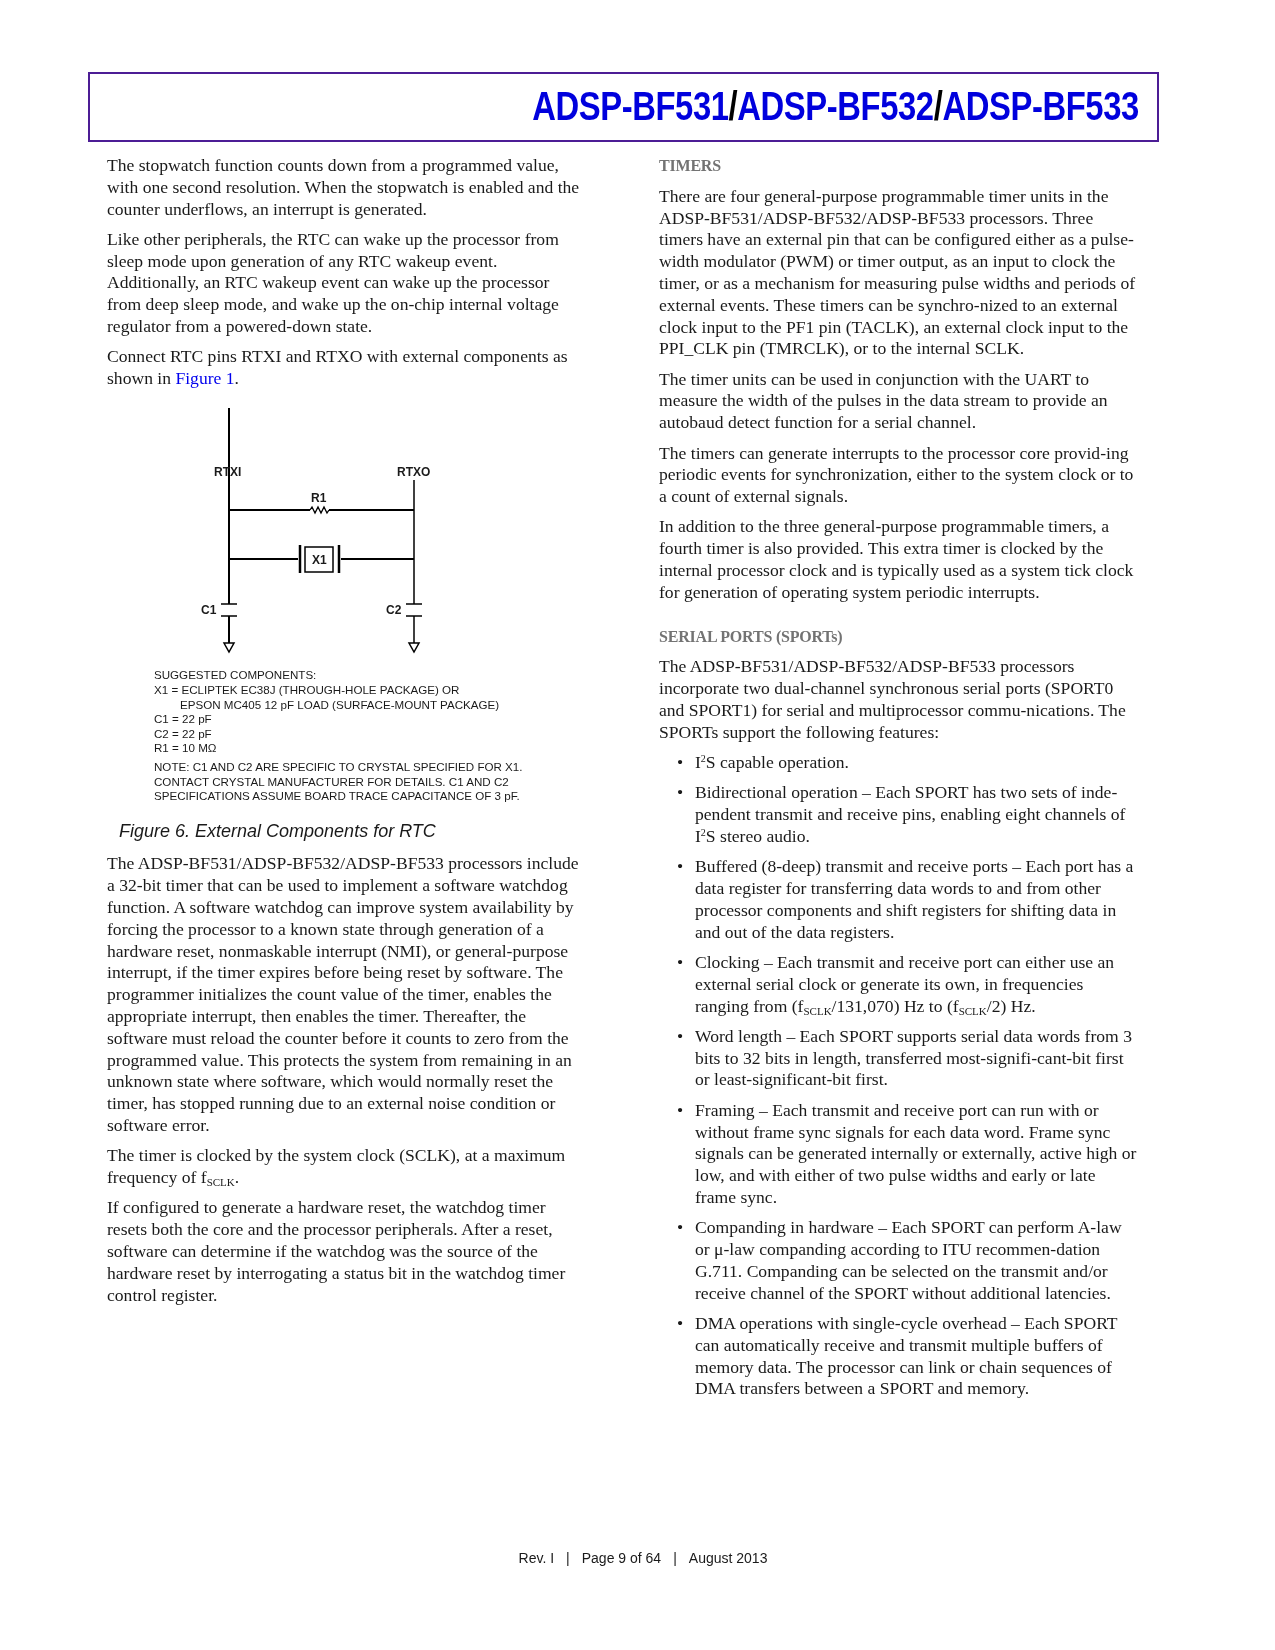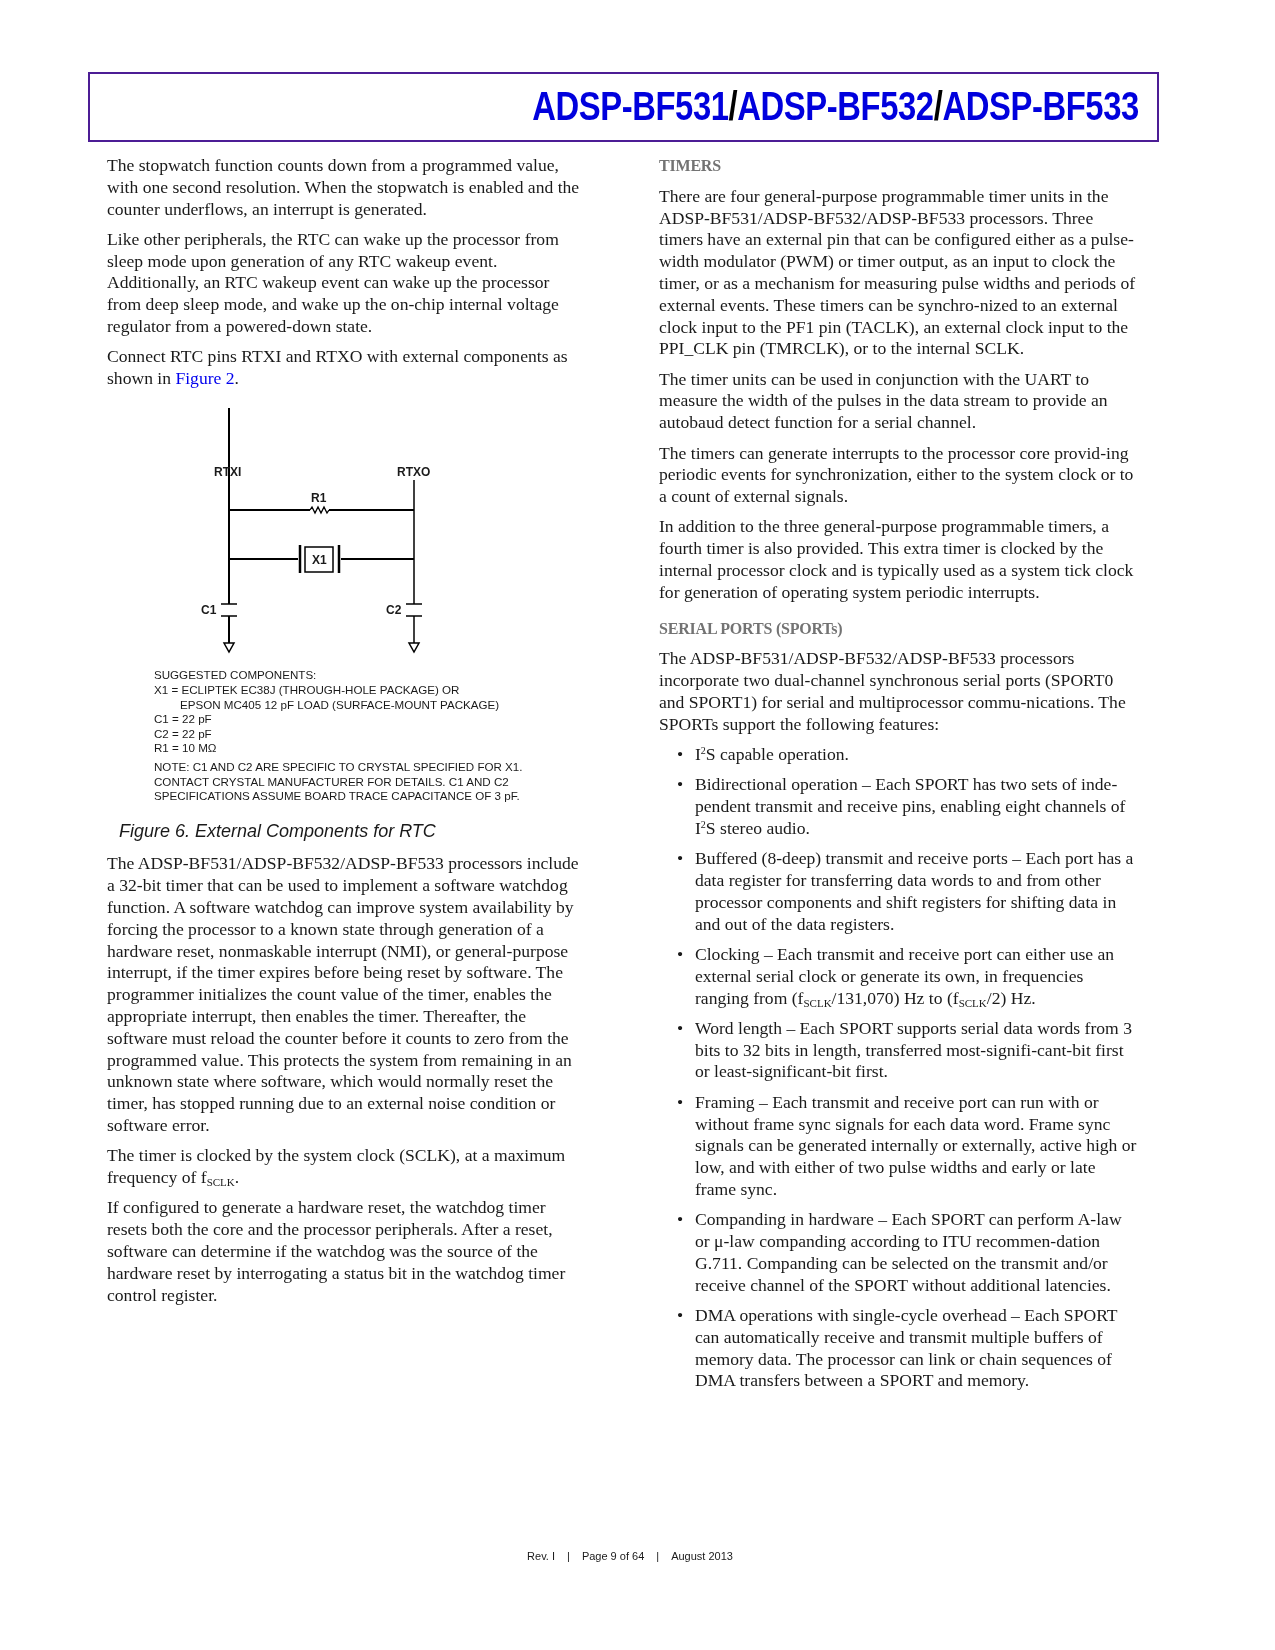--- a/index.html
+++ b/index.html
@@ -24,35 +24,35 @@
   ul.bullets li { position: relative; padding-left: 36px; margin-bottom: 8.5px; }
   ul.bullets li .dot { position: absolute; left: 18px; top: 0; }
   .figure { position: relative; width: 480px; height: 415px; }
   .figure svg { position: absolute; left: 0; top: 0; }
   .comp-notes { position: absolute; left: 47px; top: 270px; font-family: "Liberation Sans", "DejaVu Sans", sans-serif;
                 font-size: 11.6px; font-weight: normal; line-height: 14.6px; color: #1a1a1a; white-space: nowrap; }
   .comp-notes .indent { padding-left: 26px; }
   .comp-notes .note { margin-top: 4px; }
   .fig-caption { position: absolute; left: 12px; width: 480px; top: 423px; text-align: left;
                  font-family: "Liberation Sans", "DejaVu Sans", sans-serif; font-style: italic; font-size: 18px; }
-  .footer { position: absolute; top: 1550px; left: 0; width: 1260px; text-align: center;
-            font-family: "Liberation Sans", "DejaVu Sans", sans-serif; font-size: 11px; color: #1a1a1a; }
+  .footer { position: absolute; top: 1550px; left: 13px; width: 1260px; text-align: center;
+            font-family: "Liberation Sans", "DejaVu Sans", sans-serif; font-size: 14px; color: #1a1a1a; }
   .footer .bar { display: inline-block; margin: 0 12px; }
 </style>
 </head>
 <body>
 
 <div class="header-box">
   <div class="header-title"><span>ADSP-BF531</span><span class="sep">/</span><span>ADSP-BF532</span><span class="sep">/</span><span>ADSP-BF533</span></div>
 </div>
 
 <div class="col col-left">
   <p>The stopwatch function counts down from a programmed value, with one second resolution. When the stopwatch is enabled and the counter underflows, an interrupt is generated.</p>
   <p>Like other peripherals, the RTC can wake up the processor from sleep mode upon generation of any RTC wakeup event. Additionally, an RTC wakeup event can wake up the processor from deep sleep mode, and wake up the on-chip internal voltage regulator from a powered-down state.</p>
-  <p><span>Connect RTC pins RTXI and RTXO with external components as shown in </span><a class="link">Figure 2</a><span>.</span></p>
+  <p><span>Connect RTC pins RTXI and RTXO with external components as shown in </span><a class="link">Figure 1</a><span>.</span></p>
 
   <div class="figure">
     <svg width="480" height="270" viewBox="0 0 480 270">
       <g stroke="#000" fill="none" stroke-width="2">
 
         <line x1="122" y1="282" x2="122" y2="210" transform="translate(0,-200)"></line>
         <line x1="122" y1="82" x2="122" y2="206"></line>
         <line x1="122" y1="218" x2="122" y2="245"></line>
 
         <line x1="307" y1="82" x2="307" y2="206" stroke-width="1.5"></line>
@@ -107,21 +107,21 @@
   <p>If configured to generate a hardware reset, the watchdog timer resets both the core and the processor peripherals. After a reset, software can determine if the watchdog was the source of the hardware reset by interrogating a status bit in the watchdog timer control register.</p>
 </div>
 
 <div class="col col-right">
   <h2>TIMERS</h2>
   <p>There are four general-purpose programmable timer units in the ADSP-BF531/ADSP-BF532/ADSP-BF533 processors. Three timers have an external pin that can be configured either as a pulse-width modulator (PWM) or timer output, as an input to clock the timer, or as a mechanism for measuring pulse widths and periods of external events. These timers can be synchro-nized to an external clock input to the PF1 pin (TACLK), an external clock input to the PPI_CLK pin (TMRCLK), or to the internal SCLK.</p>
   <p>The timer units can be used in conjunction with the UART to measure the width of the pulses in the data stream to provide an autobaud detect function for a serial channel.</p>
   <p>The timers can generate interrupts to the processor core provid-ing periodic events for synchronization, either to the system clock or to a count of external signals.</p>
   <p>In addition to the three general-purpose programmable timers, a fourth timer is also provided. This extra timer is clocked by the internal processor clock and is typically used as a system tick clock for generation of operating system periodic interrupts.</p>
 
-  <h2 style="margin-top: 14px;">SERIAL PORTS (SPORTs)</h2>
+  <h2 style="margin-top: 22px;">SERIAL PORTS (SPORTs)</h2>
   <p>The ADSP-BF531/ADSP-BF532/ADSP-BF533 processors incorporate two dual-channel synchronous serial ports (SPORT0 and SPORT1) for serial and multiprocessor commu-nications. The SPORTs support the following features:</p>
   <ul class="bullets">
     <li><span class="dot">•</span><span>I</span><sup>2</sup><span>S capable operation.</span></li>
     <li><span class="dot">•</span><span>Bidirectional operation – Each SPORT has two sets of inde-pendent transmit and receive pins, enabling eight channels of I</span><sup>2</sup><span>S stereo audio.</span></li>
     <li><span class="dot">•</span><span>Buffered (8-deep) transmit and receive ports – Each port has a data register for transferring data words to and from other processor components and shift registers for shifting data in and out of the data registers.</span></li>
     <li><span class="dot">•</span><span>Clocking – Each transmit and receive port can either use an external serial clock or generate its own, in frequencies ranging from (f</span><sub>SCLK</sub><span>/131,070) Hz to (f</span><sub>SCLK</sub><span>/2) Hz.</span></li>
     <li><span class="dot">•</span><span>Word length – Each SPORT supports serial data words from 3 bits to 32 bits in length, transferred most-signifi-cant-bit first or least-significant-bit first.</span></li>
     <li><span class="dot">•</span><span>Framing – Each transmit and receive port can run with or without frame sync signals for each data word. Frame sync signals can be generated internally or externally, active high or low, and with either of two pulse widths and early or late frame sync.</span></li>
     <li><span class="dot">•</span><span>Companding in hardware – Each SPORT can perform A-law or μ-law companding according to ITU recommen-dation G.711. Companding can be selected on the transmit and/or receive channel of the SPORT without additional latencies.</span></li>
     <li><span class="dot">•</span><span>DMA operations with single-cycle overhead – Each SPORT can automatically receive and transmit multiple buffers of memory data. The processor can link or chain sequences of DMA transfers between a SPORT and memory.</span></li>

